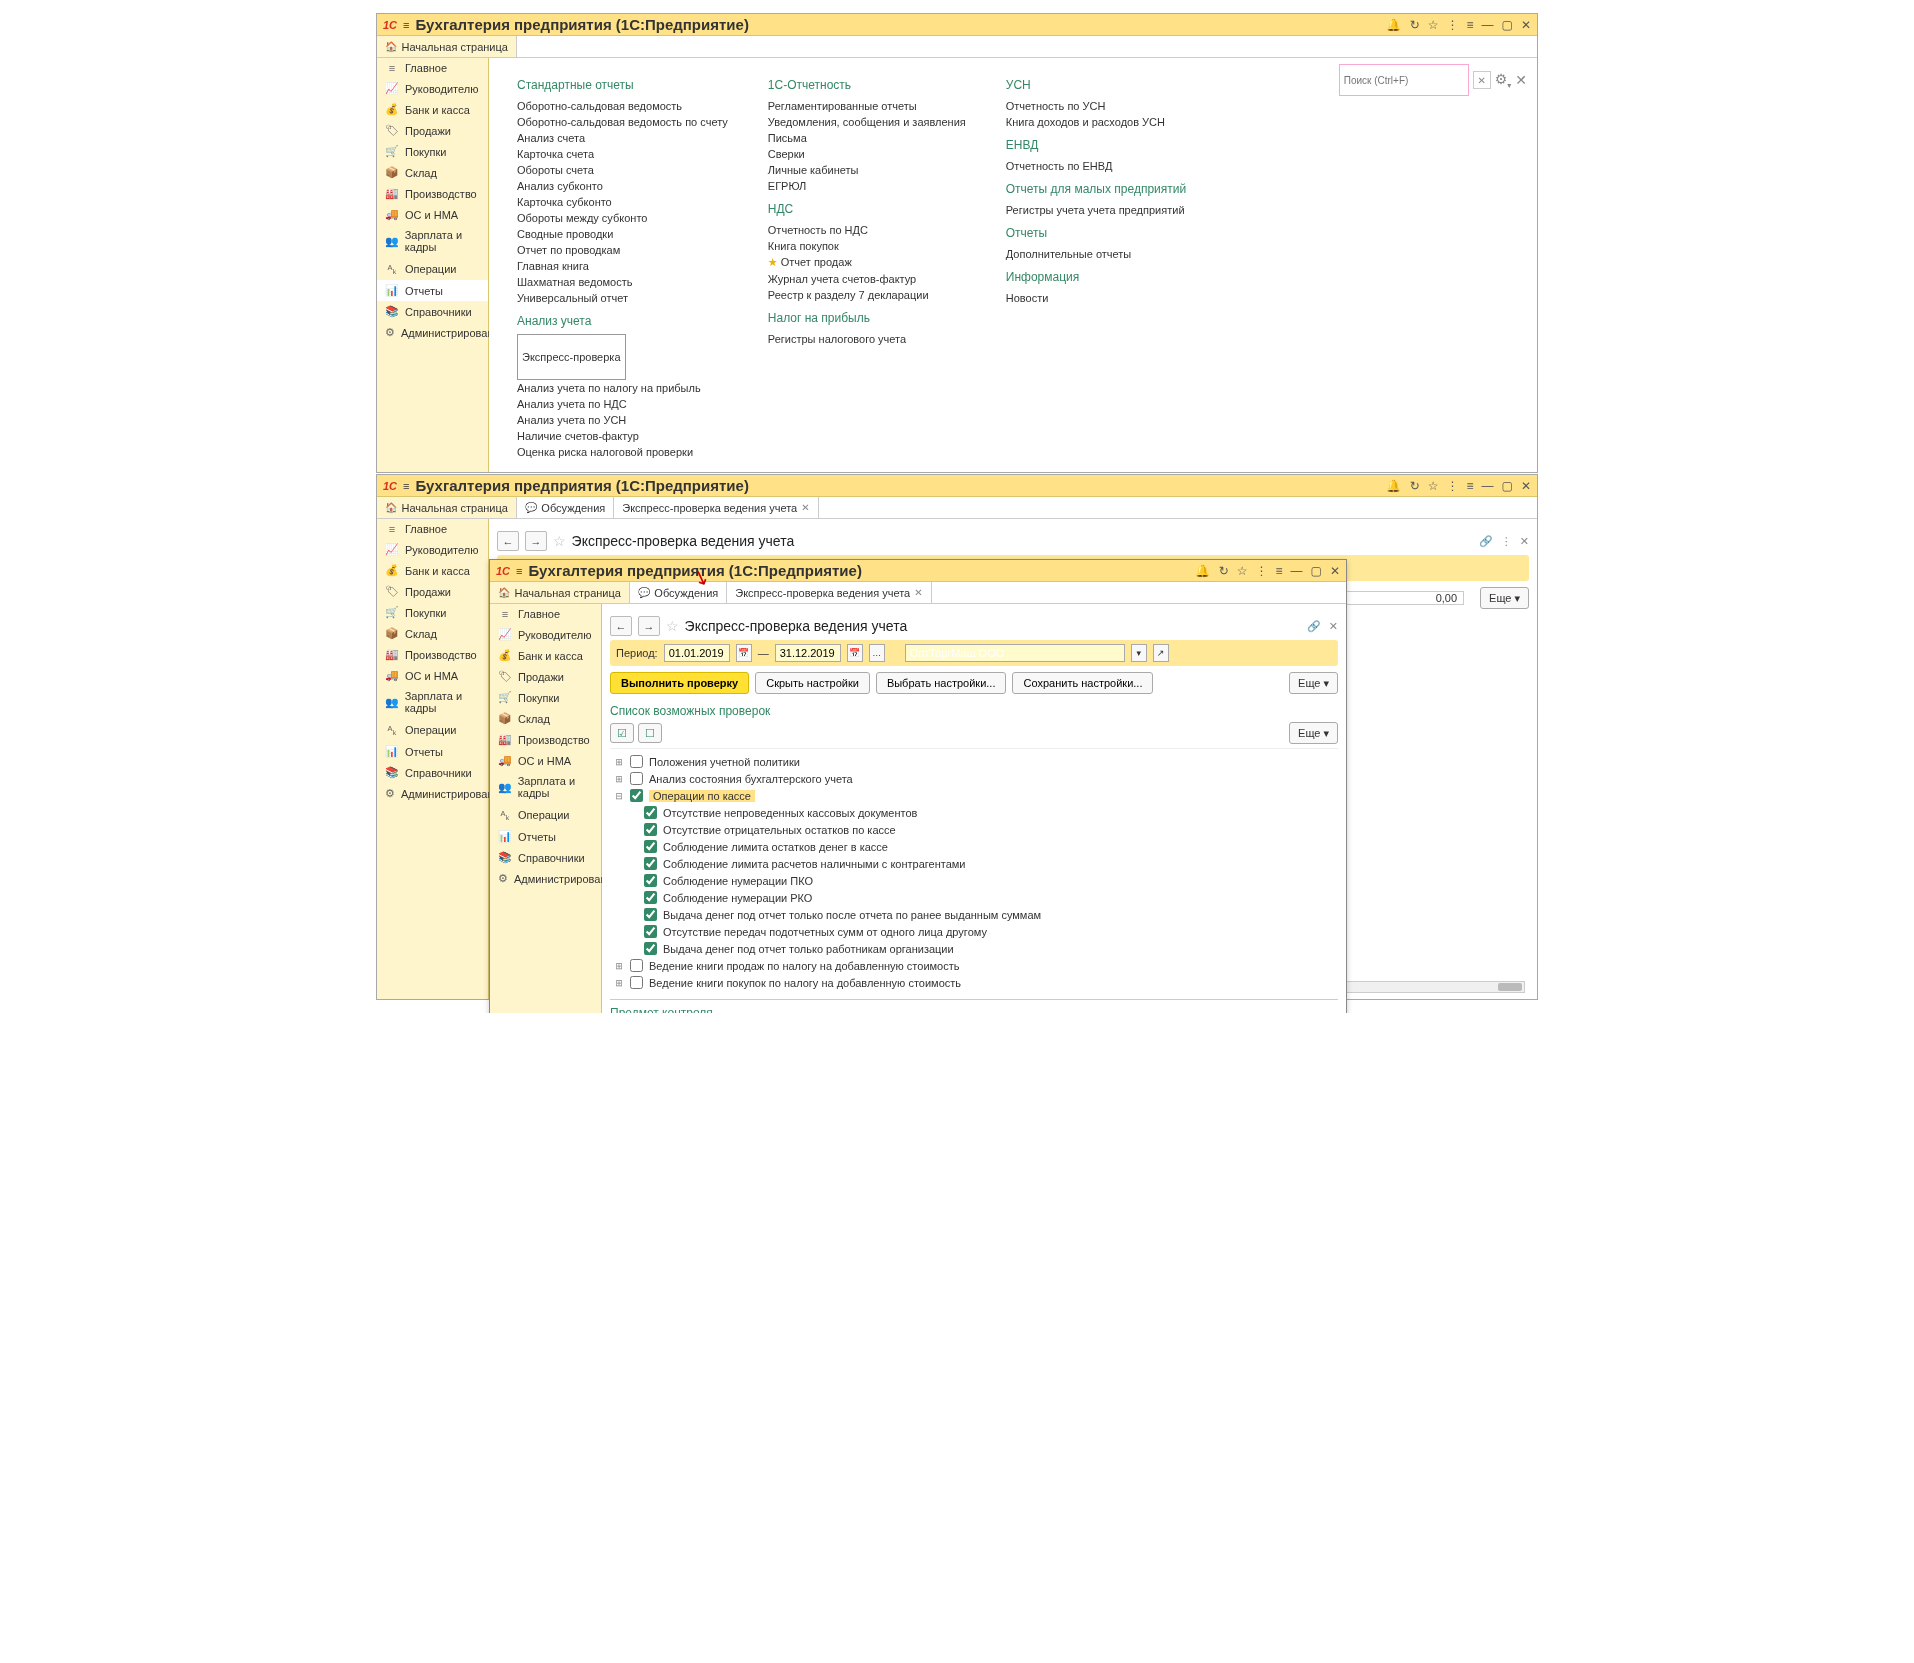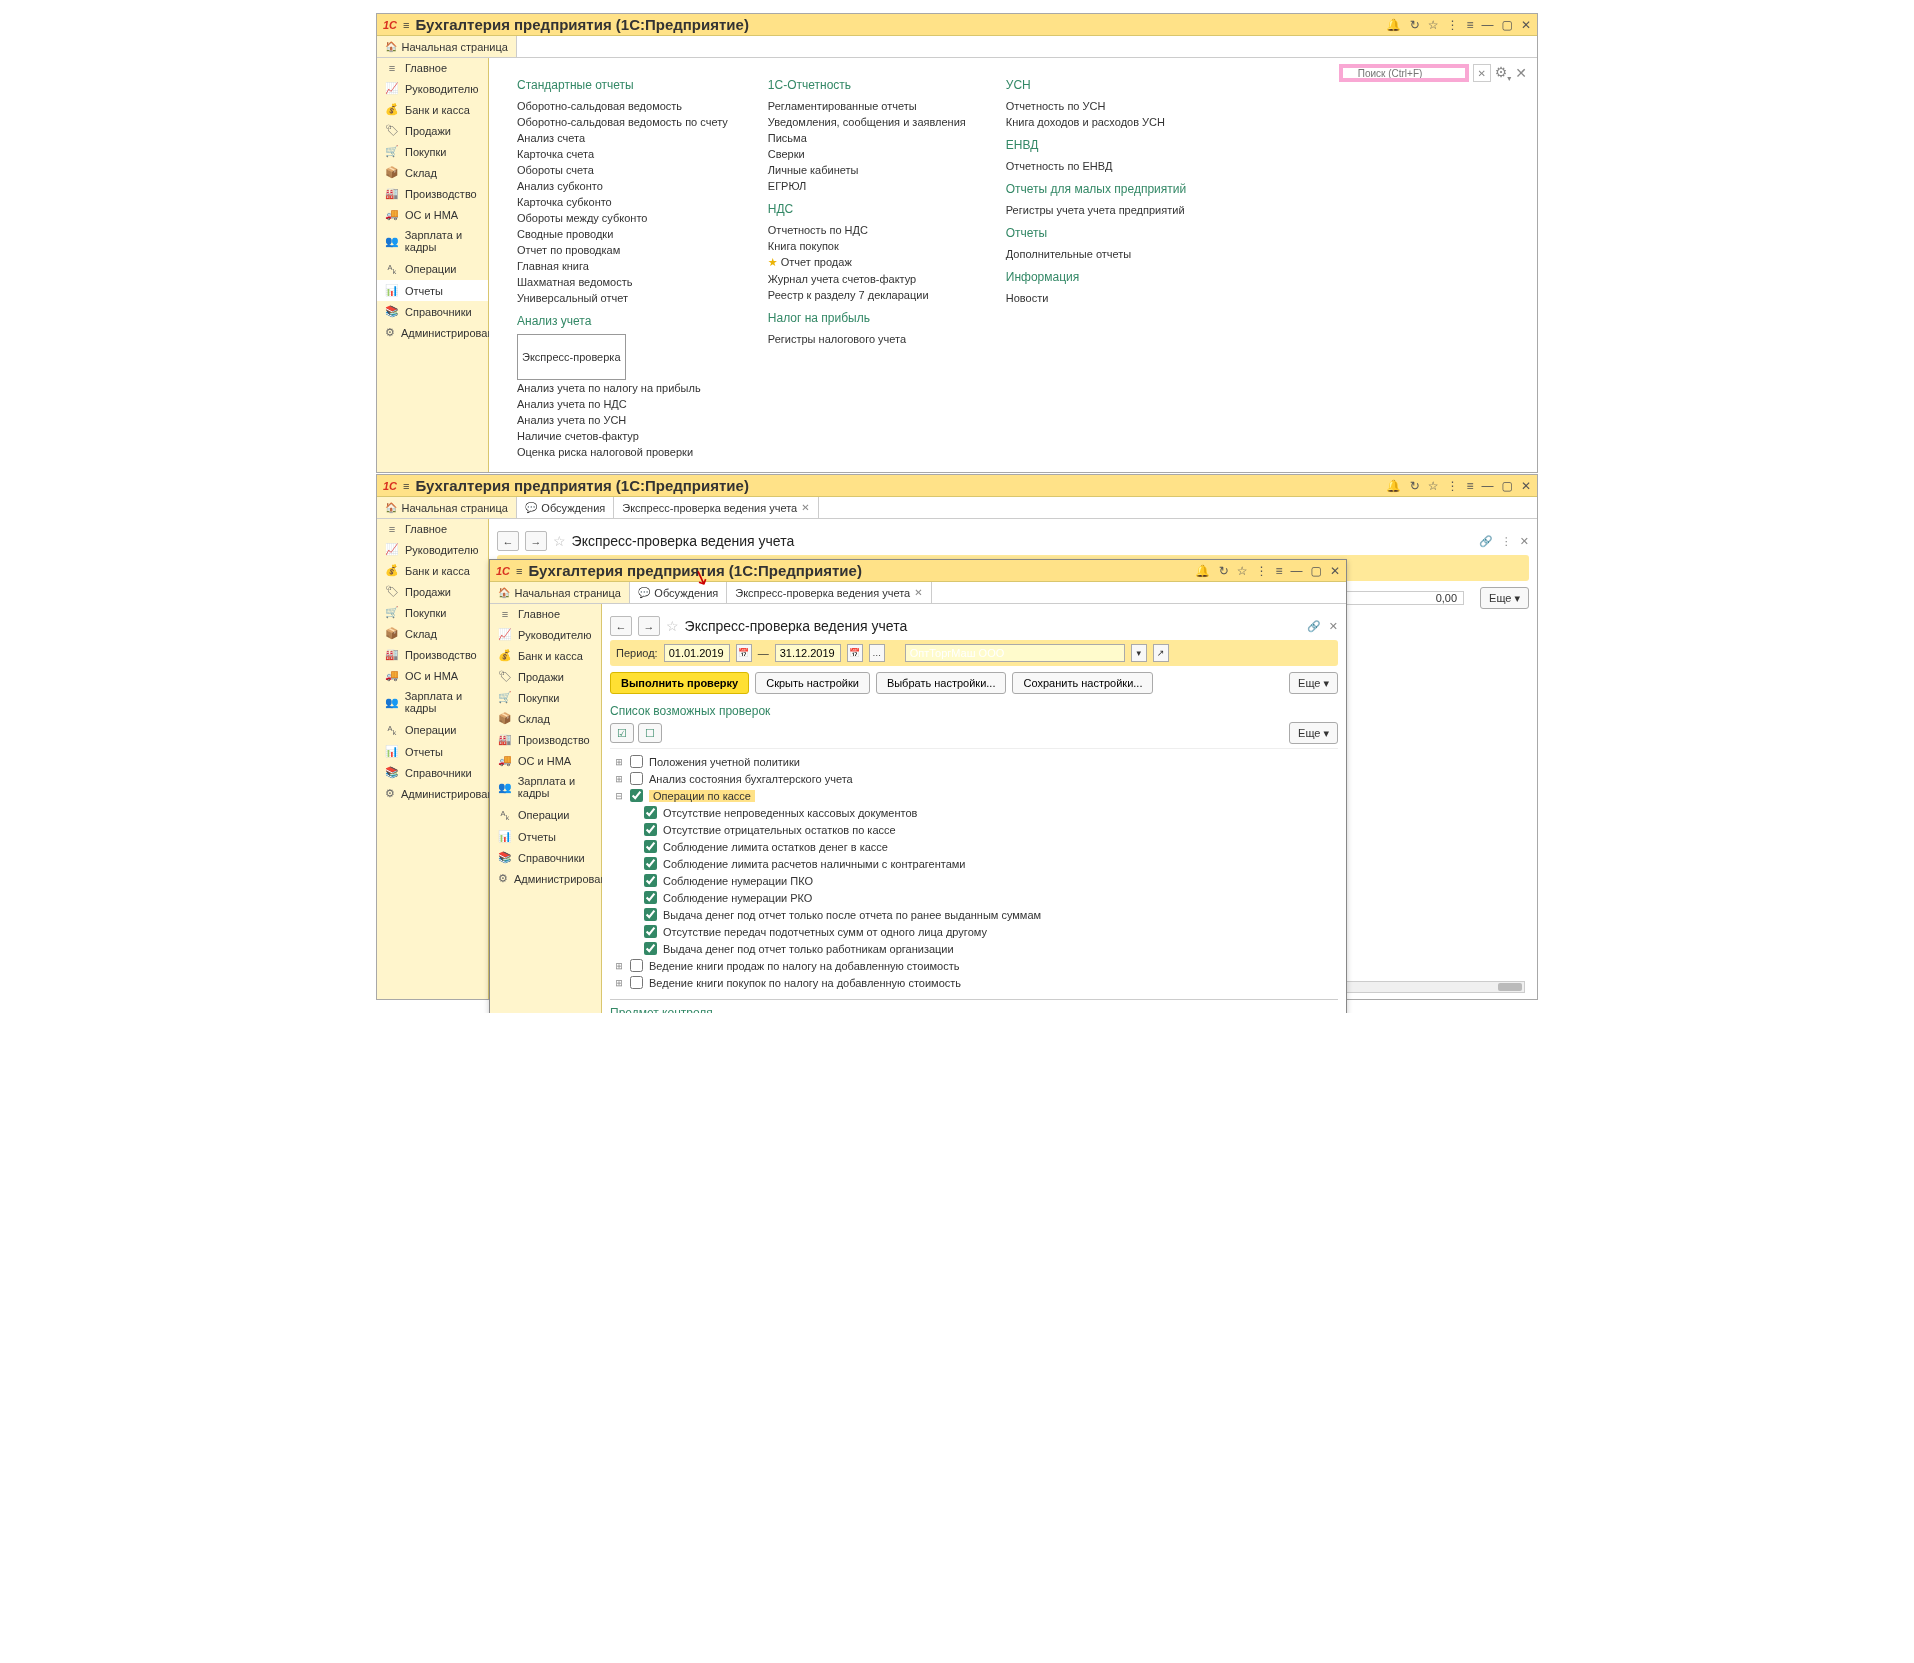--- a/index.html
+++ b/index.html
@@ -36,21 +36,21 @@
 
 .reports-wrap { display: flex; gap: 40px; padding: 4px 20px; }
 .reports-col { min-width: 170px; }
 .reports-col h3 { color: #338866; font-size: 12px; font-weight: normal; margin: 8px 0 6px; }
 .reports-col .rep-link { display: block; color: #333; font-size: 11px; padding: 2px 0; cursor: pointer; text-decoration: none; }
 .reports-col .rep-link.boxed { border: 1px solid #999; display: inline-block; padding: 16px 4px; }
 .reports-col .rep-link.starred::before { content: "★ "; color: #eab308; }
 .reports-col .rep-link.starred { margin-left: -12px; padding-left: 12px; }
 
 .search-area { position: absolute; right: 10px; top: 6px; display: flex; gap: 4px; align-items:center; }
-.search-area input { width: 130px; height: 18px; border: 4px solid #f9a8d4; font-size: 10px; padding: 0 15px; color: #999; }
+.search-area input { width: 130px; height: 32px; border: 1px solid #f9a8d4; font-size: 10px; padding: 0 4px; color: #999; }
 .search-area .close-s { border: 1px solid #ccc; height: 18px; width: 18px; display:flex; align-items:center;justify-content:center; cursor:pointer; font-size:10px; color:#888;}
 .search-area .gear { color: #888; font-size: 14px; cursor:pointer; }
 
 
 .express-header { display: flex; align-items: center; gap: 6px; padding: 4px 0; }
 .express-header .nav-btn { border: 1px solid #bbb; width: 22px; height: 20px; display:flex;align-items:center;justify-content:center; cursor:pointer; background:#f8f8f8; border-radius:2px; }
 .express-header .star { color: #bbb; font-size: 14px; }
 .express-header h2 { font-size: 14px; font-weight: normal; color: #222; }
 .express-header .right-icons { margin-left:auto; display:flex; gap:8px; }
 .express-header .right-icons span { color:#888; cursor:pointer; }

